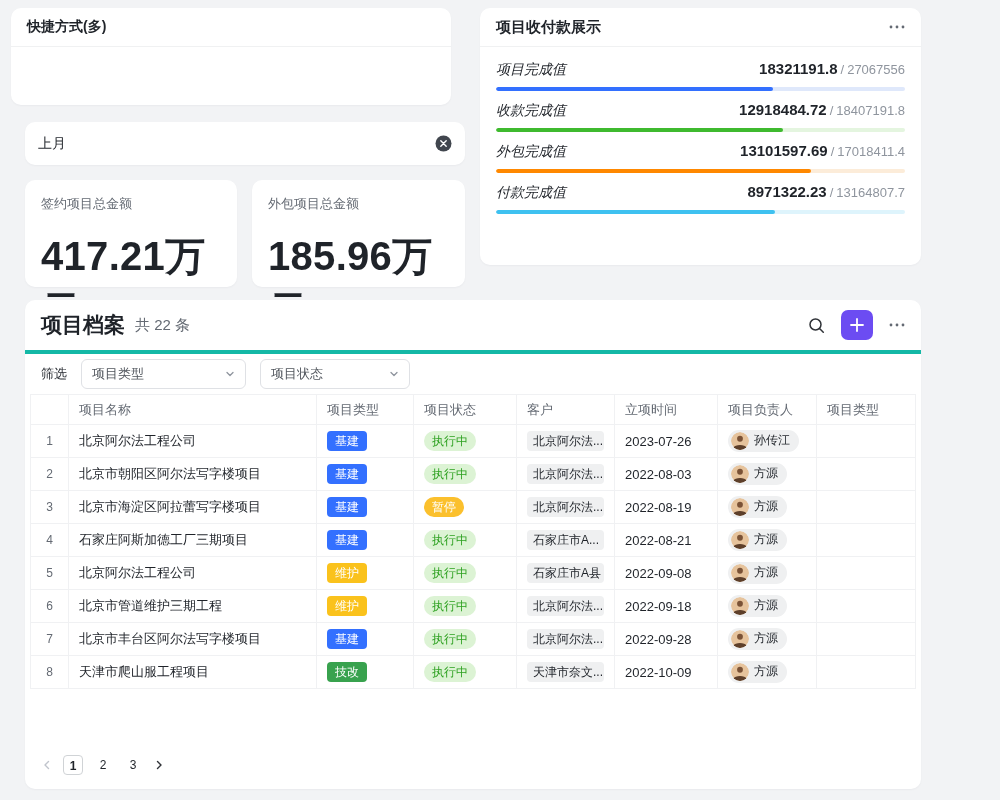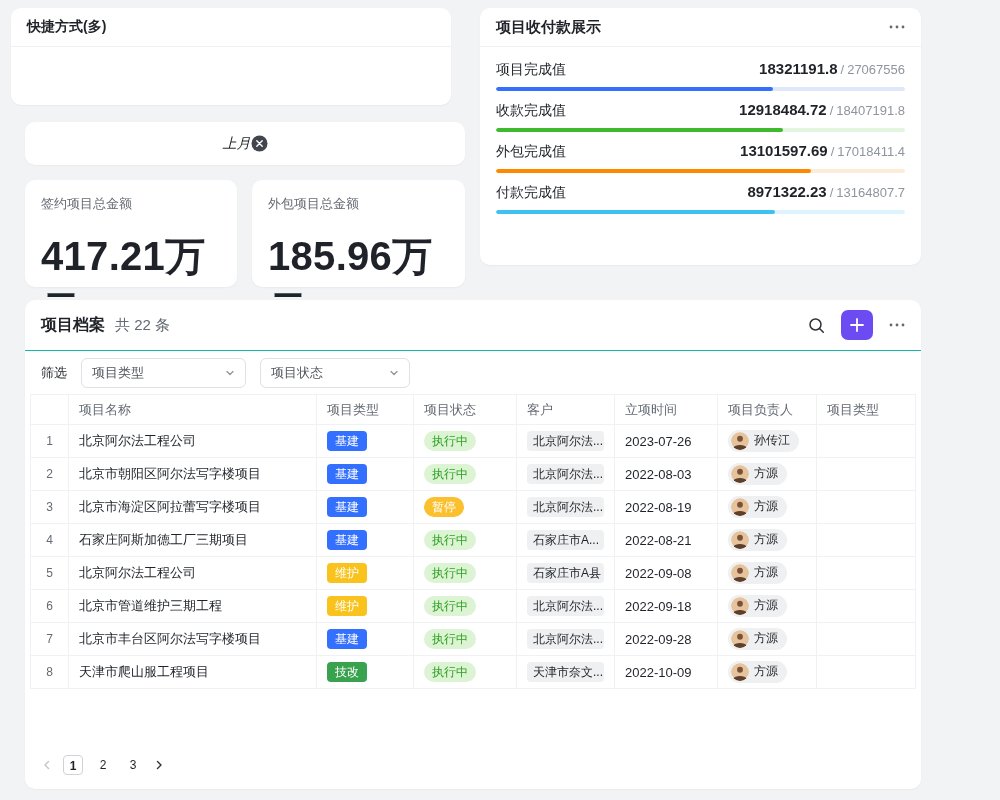--- a/index.html
+++ b/index.html
@@ -21,57 +21,57 @@
   .card-shortcuts { left:11px; top:8px; width:440px; height:97px; }
   .card-head {
     height:39px; display:flex; align-items:center; justify-content:space-between;
     padding:0 16px;
   }
   .card-head.bordered { border-bottom:1px solid #f0f1f2; }
   .card-title { font-size:14px; font-weight:700; color:#1f2329; }
   
   .quick-filter {
     left:25px; top:122px; width:440px; height:43px;
-    display:flex; align-items:center; justify-content:center;
-    padding:0 13px; font-size:14px; cursor:pointer;font-style:italic;
+    display:flex; align-items:center; justify-content:space-between;
+    padding:0 13px; font-size:14px; cursor:pointer;
   }
   .qf-clear { display:inline-flex; cursor:pointer; }
   
   .stat { padding:15px 16px; }
   .stat-1 { left:25px; top:180px; width:212px; height:107px; }
   .stat-2 { left:252px; top:180px; width:213px; height:107px; }
   .stat-label { font-size:13px; color:#646a73; }
   .stat-value { margin-top:16px; font-size:40px; font-weight:700; letter-spacing:.3px; }
   
   .card-payments { left:480px; top:8px; width:441px; height:257px; }
   .pay-head .card-title { font-size:15px; }
   .pay-body { padding:13px 16px 0 16px; }
   .pay-row { margin-bottom:10px; }
   .pay-line { display:flex; align-items:baseline; justify-content:space-between; }
-  .pay-label { font-size:14px; color:#1f2329; }
+  .pay-label { font-size:14px; color:#1f2329;font-style:italic; }
   .pay-values { font-size:13px; color:#8f959e; white-space:nowrap; }
   .pay-values b { font-size:15px; color:#1f2329; font-weight:700; }
   .pay-sep { margin:0 3px; }
   .pay-track { margin-top:8px; height:4px; border-radius:2px; background:#eef0f2; overflow:hidden; }
   .pay-fill { height:100%; border-radius:2px; }
   
   .card-table { left:25px; top:300px; width:896px; height:489px; }
   .table-head { height:50px; display:flex; align-items:center; padding:0 16px; }
-  .tbl-title { font-size:16px; font-weight:700; }
+  .tbl-title { font-size:21px; font-weight:700; }
   .tbl-count { margin-left:10px; font-size:15px; color:#646a73; }
   .tbl-actions { margin-left:auto; display:flex; align-items:center; gap:16px; }
   .icon-btn { display:inline-flex; align-items:center; cursor:pointer; background:none; border:none; }
   .add-btn {
     width:32px; height:30px; border:none; border-radius:7px;
     display:inline-flex; align-items:center; justify-content:center; cursor:pointer;
     background:#6c4cf2;
   }
   .filter-row {
     height:44px; display:flex; align-items:center; gap:14px;
-    padding:0 16px; border-top:1px solid #14b8a6;
+    padding:0 16px; border-top:4px solid #14b8a6;
   }
   .filter-label { font-size:13px; color:#1f2329; }
   .dropdown {
     height:30px; border:1px solid #dfe1e5; border-radius:6px;
     display:flex; align-items:center; justify-content:space-between;
     padding:0 10px; font-size:13px; color:#51565d; cursor:pointer; background:#fff;
   }
   .dd-type { width:165px; }
   .dd-status { width:150px; }
   

